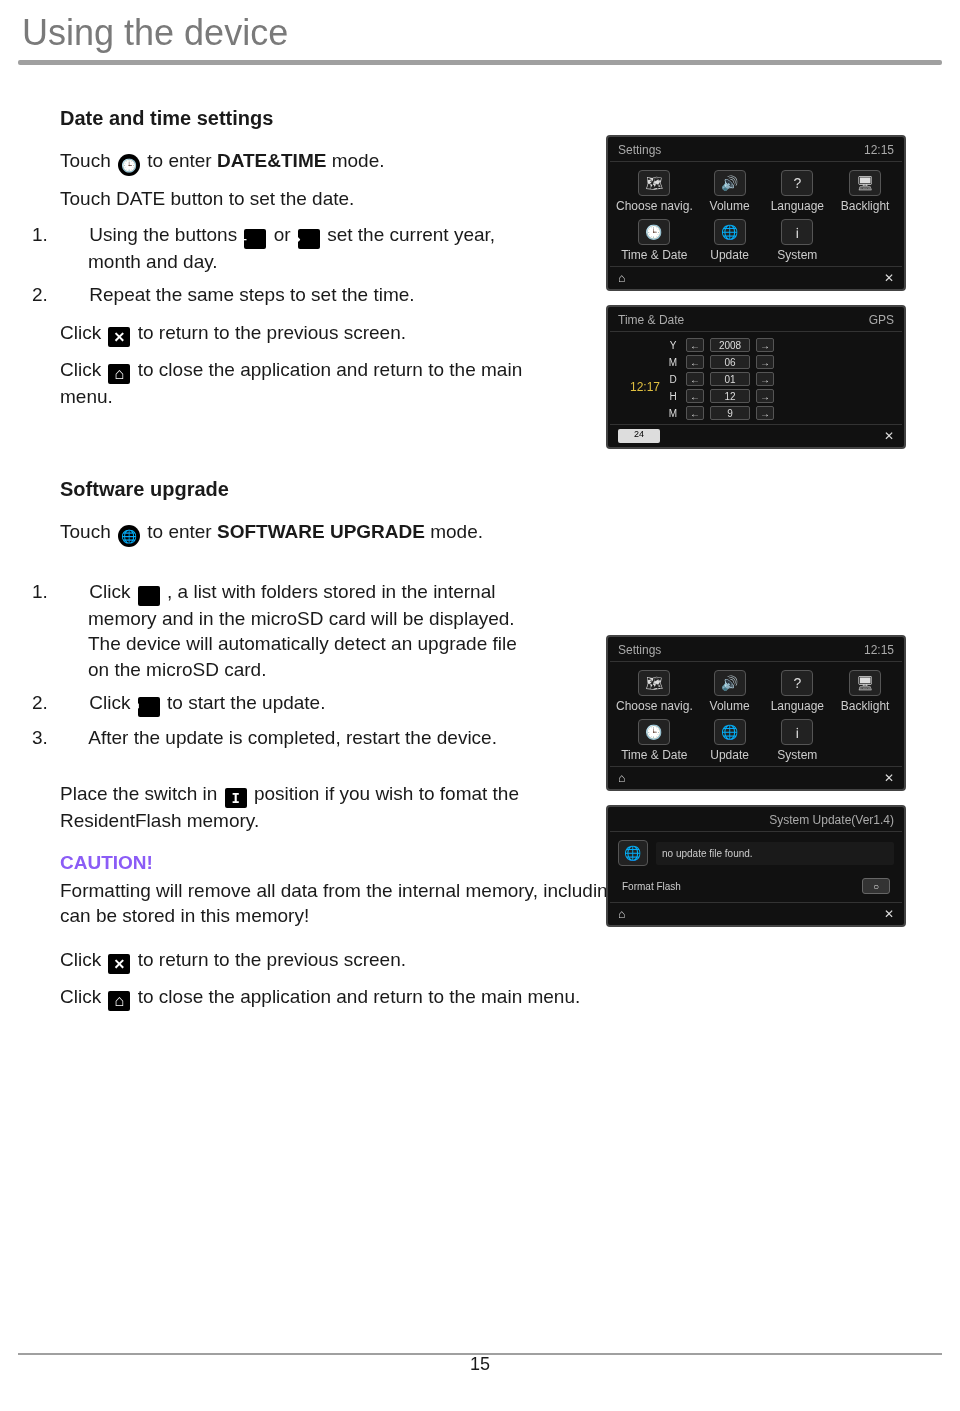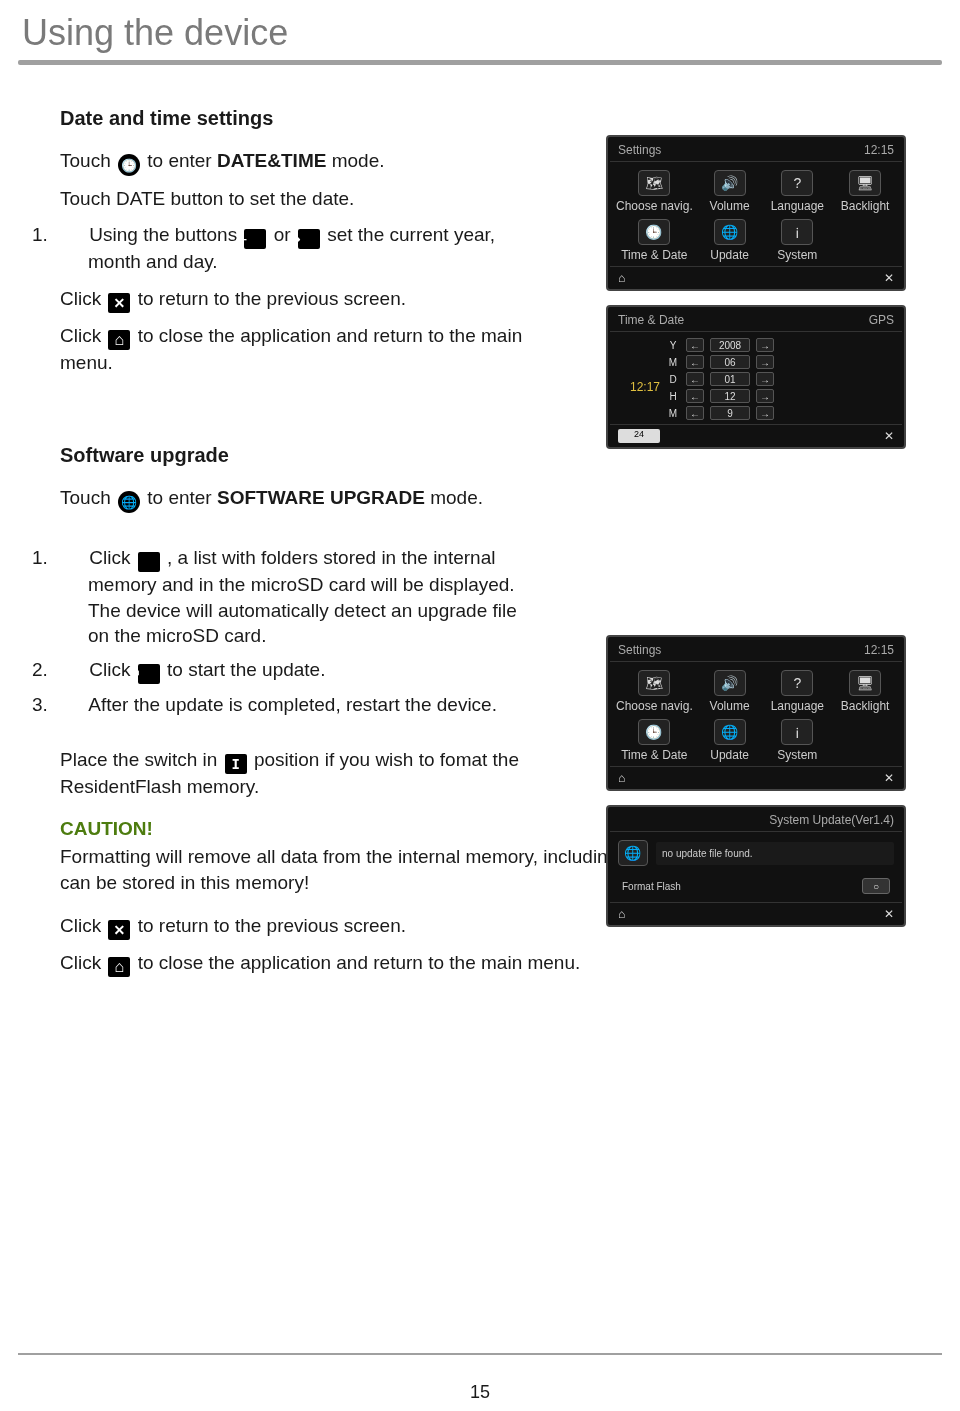--- a/index.html
+++ b/index.html
@@ -74,21 +74,21 @@
   .inline-icon.arrow-fwd::before { content: "↠"; }
   .inline-icon.close-x::before { content: "✕"; font-weight: bold; }
   .inline-icon.home-i::before { content: "⌂"; font-size: 16px; }
   .inline-icon.globe-i::before { content: "🌐"; font-size: 13px; }
   .inline-icon.clock-i::before { content: "🕒"; font-size: 13px; }
   .inline-icon.folder-i::before { content: "⌕"; font-size: 14px; }
   .inline-icon.upd-i::before { content: "↗"; font-weight: bold; }
   .inline-icon.switch-i::before { content: "I"; font-weight: bold; font-family: monospace; }
   .bold { font-weight: bold; }
   .caution {
-    color: #4d7c0f;
+    color: #8b5cf6;
     font-weight: bold;
     font-size: 19px;
     margin: 18px 0 4px 0;
   }
   .caution-body {
     font-size: 19px;
     line-height: 1.35;
     margin-bottom: 18px;
     width: 780px;
   }
@@ -188,21 +188,21 @@
     background: #1a1a1a; padding: 6px; border-radius: 2px;
   }
   .su-format { display: flex; align-items: center; justify-content: space-between; padding: 0 4px; }
   .su-format .lbl { font-size: 10px; color: #ccc; }
   .su-format .sw {
     width: 28px; height: 16px; background: #333; border: 1px solid #666; border-radius: 3px;
     display: flex; align-items: center; justify-content: center; font-size: 10px;
   }
   .page-num {
     position: absolute;
-    bottom: 8px;
+    bottom: 36px;
     width: 100%;
     text-align: center;
     font-size: 18px;
   }
   .page-rule-bottom {
     position: absolute;
     bottom: 56px;
     left: 18px; right: 18px;
     height: 2px;
     background: #a0a0a0;
@@ -231,20 +231,24 @@
     <p class="line">Touch DATE button to set the date.</p>
 
     <ol class="custom">
       <li>
         <span class="num">1.</span>
         <span>Using the buttons </span>
         <span class="inline-icon arrow-swap"></span>
         <span> or </span>
         <span class="inline-icon arrow-fwd"></span>
         <span> set the current year, month and day.</span>
+      </li>
+      <li>
+        <span class="num">2.</span>
+        <span>Repeat the same steps to set the time.</span>
       </li>
     </ol>
 
     <p class="line">
       <span>Click </span>
       <span class="inline-icon close-x"></span>
       <span> to return to the previous screen.</span>
     </p>
     <p class="line">
       <span>Click </span>

